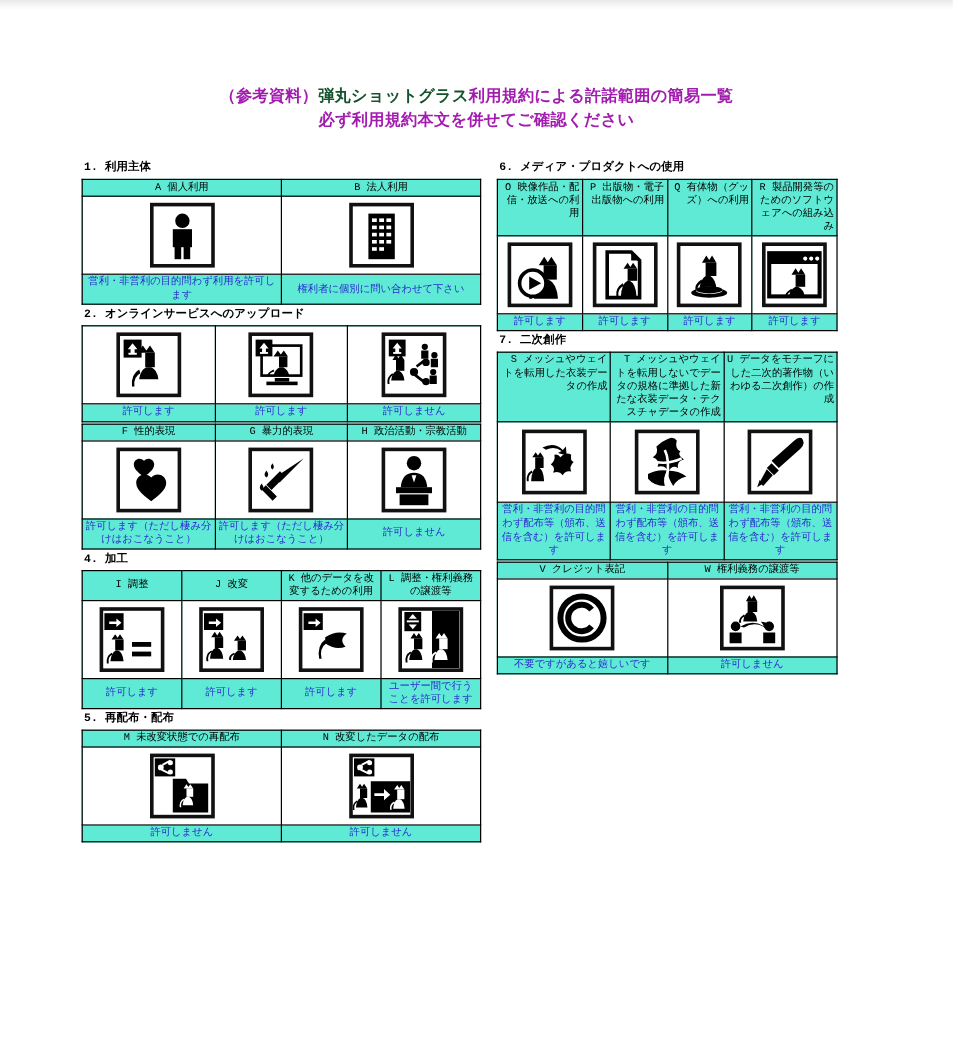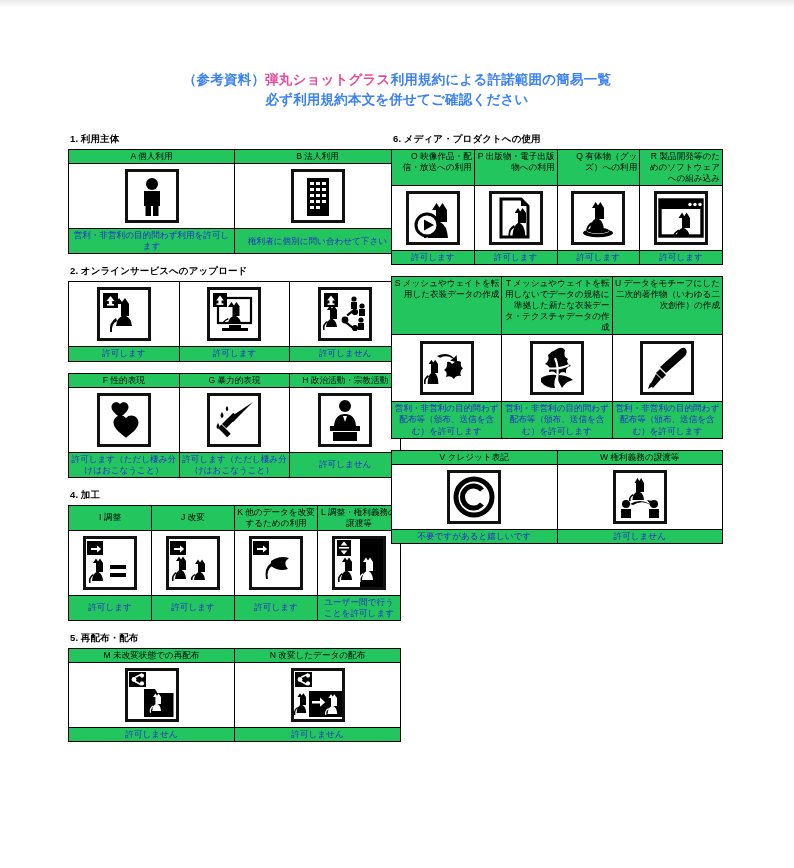--- a/index.html
+++ b/index.html
@@ -18,35 +18,35 @@
   }
   .page{
     position:absolute;left:0;top:8px;width:794px;height:860px;background:#fff;
   }
   
   .title-block{
     position:absolute;left:0;top:62px;width:794px;text-align:center;
     line-height:1.5;
   }
   .title-line{font-size:13.5px;font-weight:bold;letter-spacing:.2px;white-space:nowrap;}
-  .t-black{color:#3b82f6;}
-  .t-blue{color:#ec4899;}
+  .t-black{color:#a21caf;}
+  .t-blue{color:#14532d;}
   
   .col{position:absolute;top:125px;}
   .col-left{left:68px;width:333px;}
-  .col-right{left:391px;width:332px;}
-  .section{margin-bottom:11px;}
+  .col-right{left:414px;width:284px;}
+  .section{margin-bottom:1px;font-family:Liberation Mono, monospace;}
   .sec-title{
     font-size:9.5px;font-weight:bold;color:#000;
     margin:0 0 3px 2px;white-space:nowrap;letter-spacing:.1px;
   }
   
   table.grid{
     border-collapse:collapse;width:100%;
-    table-layout:fixed;background:#22c55e;
+    table-layout:fixed;background:#5eead4;
   }
   table.grid td{
     border:1px solid #000;
     padding:1px 2px;
     vertical-align:middle;
     text-align:center;
   }
   td.hdr{
     font-size:8.6px;color:#000;line-height:1.28;
     padding:2px 3px;font-weight:normal;
@@ -529,20 +529,21 @@
           <td class="note">許可します</td>
           <td class="note">許可します</td>
           <td class="note">許可します</td>
           <td class="note">許可します</td>
         </tr>
       </tbody>
         </table>
     </div>
 
     <div class="section r7">
+      <div class="sec-title">7. 二次創作</div>
       <table class="grid">
         <tbody>
             <tr>
           <td class="hdr">S メッシュやウェイトを転用した衣装データの作成</td>
           <td class="hdr">T メッシュやウェイトを転用しないでデータの規格に準拠した新たな衣装データ・テクスチャデータの作成</td>
           <td class="hdr">U データをモチーフにした二次的著作物（いわゆる二次創作）の作成</td>
         </tr>
         <tr>
           <td class="icon tall">
             <span class="ibox">

